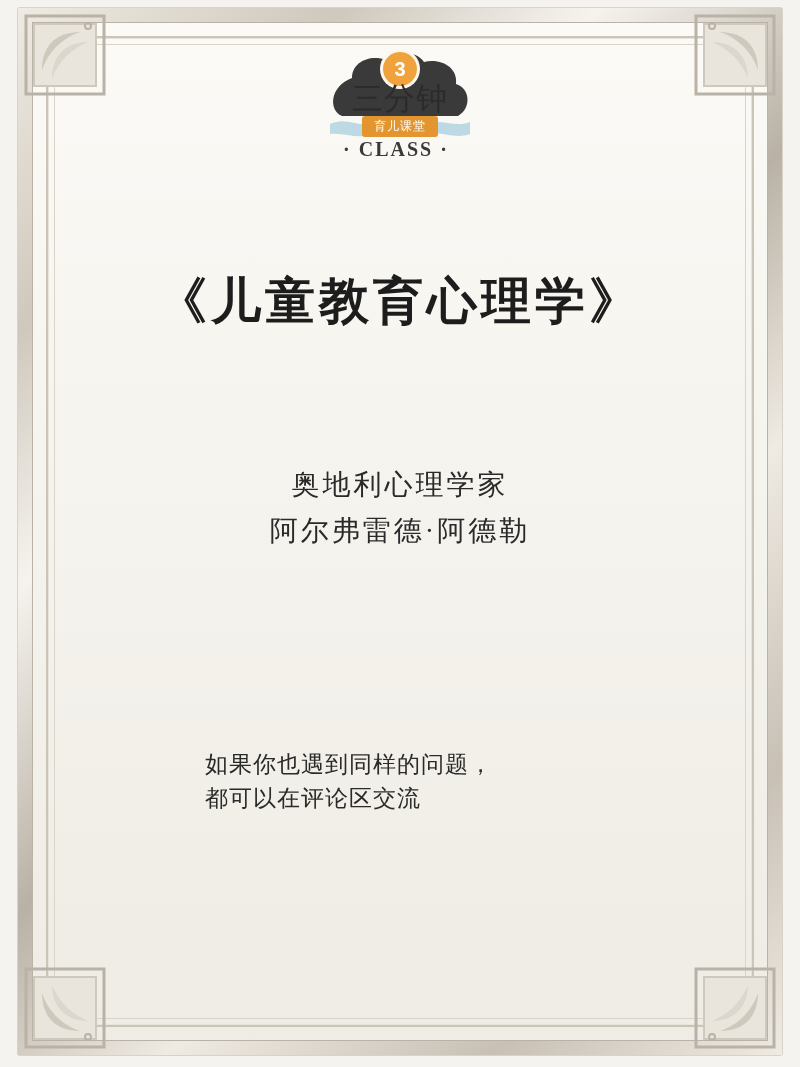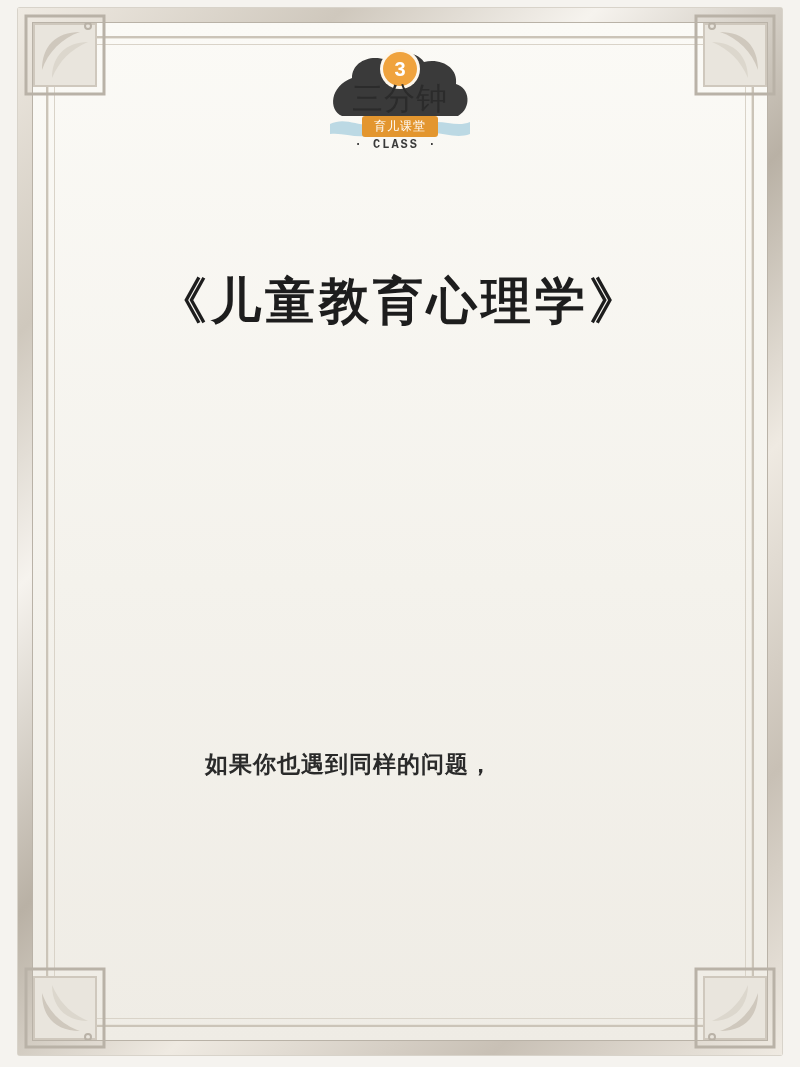--- a/index.html
+++ b/index.html
@@ -136,25 +136,25 @@
     font-size: 12px;
     padding: 2px 12px;
     border-radius: 3px;
     letter-spacing: 1px;
     font-family: Liberation Sans, sans-serif;
   }
   .logo-class {
     position: absolute;
     left: 0; right: 8px;
     top: 92px;
-    font-size: 12px;
+    font-size: 20px;
     font-weight: bold;
     letter-spacing: 2px;
     color: #3a3a3a;
-    font-family: Liberation Mono, monospace;
+    font-family: Liberation Serif, serif;
   }
 
   
   .title {
     position: absolute;
     left: 0; right: 0;
     top: 268px;
     text-align: center;
     font-size: 50px;
     font-weight: bold;
@@ -177,21 +177,21 @@
   .note {
     position: absolute;
     left: 205px;
     top: 748px;
     color: #2a2a2a;
     font-size: 23px;
     line-height: 34px;
     letter-spacing: 1px;
     text-align: left;
   }
-  .note div { white-space: nowrap; font-weight: bold; }
+  .note div { white-space: nowrap; }
 </style>
 </head>
 <body>
 
 <div class="page">
 
   <div class="frame-outer"></div>
   <div class="frame-inner"></div>
   <div class="frame-inner2"></div>
 
@@ -240,18 +240,23 @@
       <path d="M110 76 C124 70 140 80 154 74 L154 86 C138 92 124 82 110 86 Z" fill="#bcd9e4"></path>
     </svg>
     <div class="logo-num">3</div>
     <div class="logo-main">三分钟</div>
     <div class="logo-sub">育儿课堂</div>
     <div class="logo-class">· CLASS ·</div>
   </div>
 
   <div class="title">《儿童教育心理学》</div>
 
+  <div class="author">
+    <div>奥地利心理学家</div>
+    <div>阿尔弗雷德·阿德勒</div>
+  </div>
 
   <div class="note">
     <div>如果你也遇到同样的问题，</div>
+    <div>都可以在评论区交流</div>
   </div>
 
 </div>
 
 </body></html>

